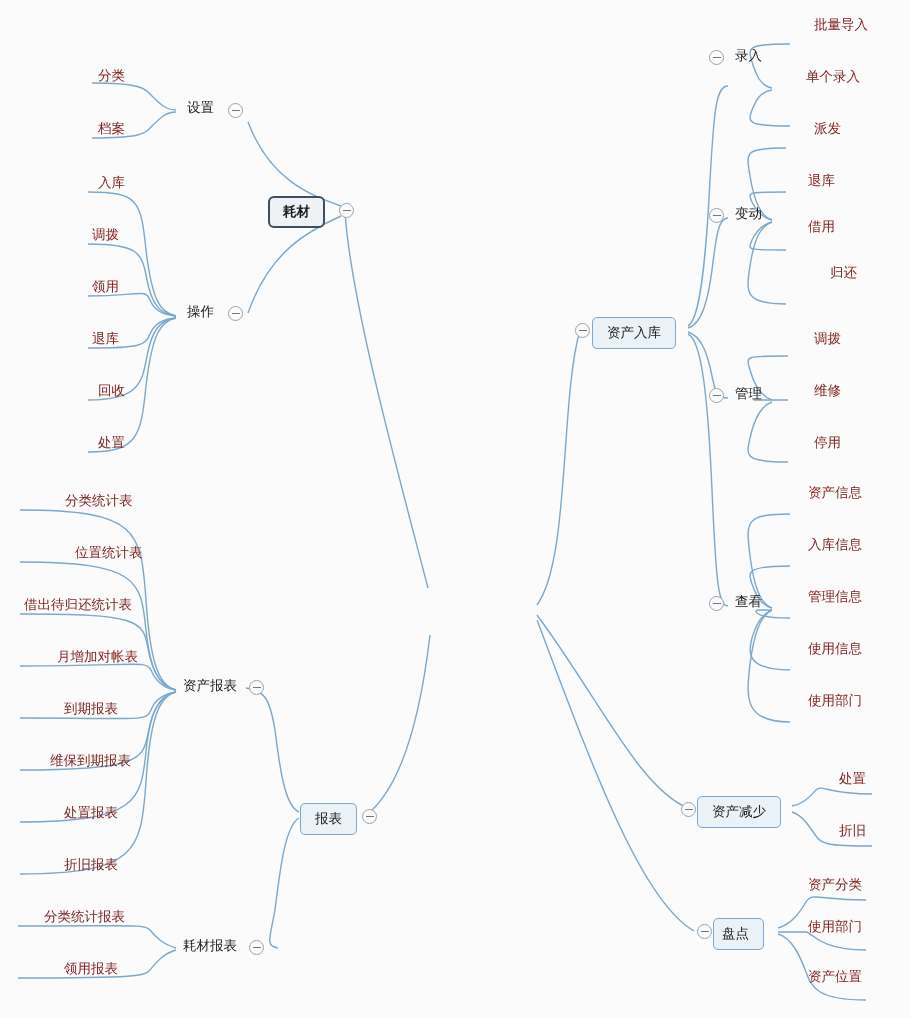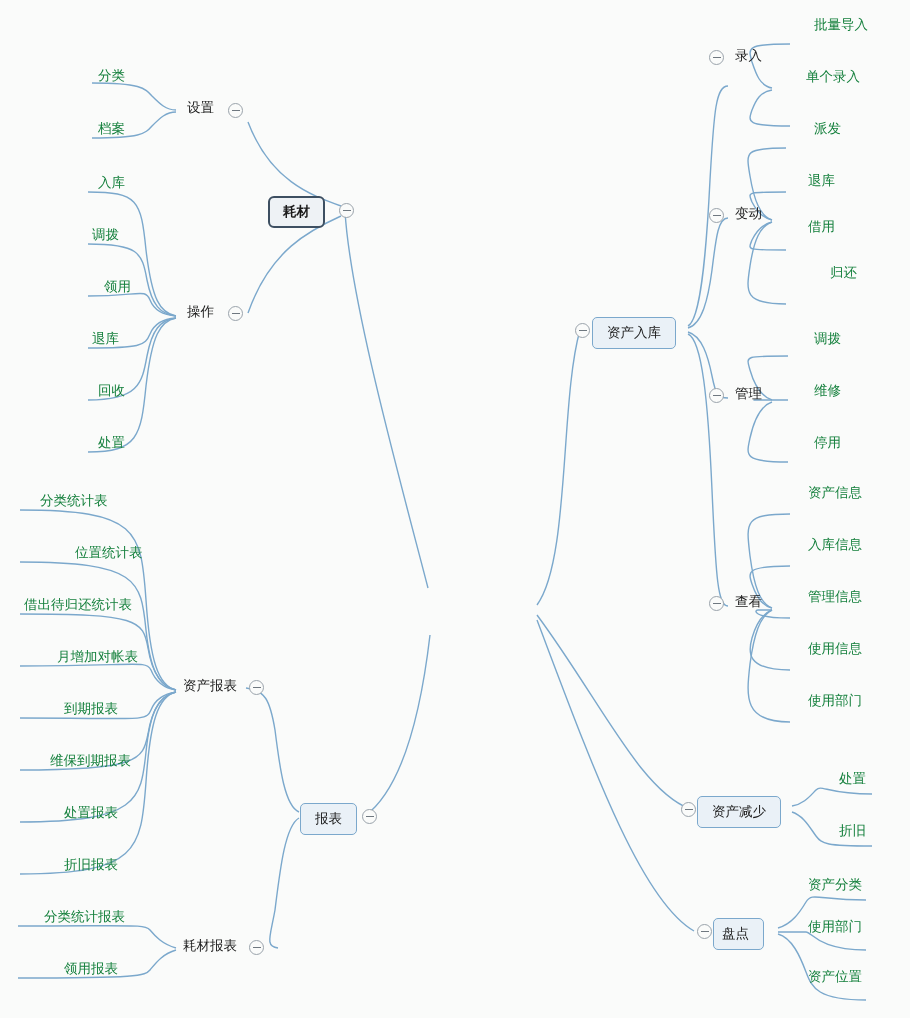--- a/index.html
+++ b/index.html
@@ -41,21 +41,21 @@
     border-radius:6px;
     font-weight:bold;
     padding:5px 13px;
   }
 
   
   .plain{
     color:#1b1b1b;font-size:13.5px;
     padding:0 2px 3px 2px;
   }
-  .plain.leaf{color:#15803d;}
+  .plain.leaf{color:#7f1d1d;}
 
   
   .toggle{
     position:absolute;width:15px;height:15px;
     border:1px solid #9aa3ab;border-radius:50%;
     background:#fafbfa;
     box-sizing:border-box;
   }
   .toggle::before{
     content:"";position:absolute;left:2.5px;top:6px;
@@ -141,31 +141,31 @@
 
   <div class="node plain" style="left:185px;top:99px;">设置</div>
   <div class="toggle" style="left:228px;top:103px;"></div>
   <div class="node plain leaf" style="left:96px;top:67px;">分类</div>
   <div class="node plain leaf" style="left:96px;top:120px;">档案</div>
 
   <div class="node plain" style="left:185px;top:303px;">操作</div>
   <div class="toggle" style="left:228px;top:306px;"></div>
   <div class="node plain leaf" style="left:96px;top:174px;">入库</div>
   <div class="node plain leaf" style="left:90px;top:226px;">调拨</div>
-  <div class="node plain leaf" style="left:102px;top:278px;text-align:center;">领用</div>
+  <div class="node plain leaf" style="left:90px;top:278px;text-align:center;">领用</div>
   <div class="node plain leaf" style="left:90px;top:330px;">退库</div>
   <div class="node plain leaf" style="left:96px;top:382px;">回收</div>
   <div class="node plain leaf" style="left:96px;top:434px;">处置</div>
 
   <div class="node boxed" style="left:300px;top:803px;">报表</div>
   <div class="toggle" style="left:362px;top:809px;"></div>
 
   <div class="node plain" style="left:181px;top:677px;">资产报表</div>
   <div class="toggle" style="left:249px;top:680px;"></div>
-  <div class="node plain leaf" style="left:38px;top:492px;text-align:right;">分类统计表</div>
+  <div class="node plain leaf" style="left:63px;top:492px;text-align:right;">分类统计表</div>
   <div class="node plain leaf" style="left:73px;top:544px;">位置统计表</div>
   <div class="node plain leaf" style="left:22px;top:596px;">借出待归还统计表</div>
   <div class="node plain leaf" style="left:55px;top:648px;">月增加对帐表</div>
   <div class="node plain leaf" style="left:62px;top:700px;">到期报表</div>
   <div class="node plain leaf" style="left:48px;top:752px;">维保到期报表</div>
   <div class="node plain leaf" style="left:62px;top:804px;">处置报表</div>
   <div class="node plain leaf" style="left:62px;top:856px;">折旧报表</div>
 
   <div class="node plain" style="left:181px;top:937px;">耗材报表</div>
   <div class="toggle" style="left:249px;top:940px;"></div>

